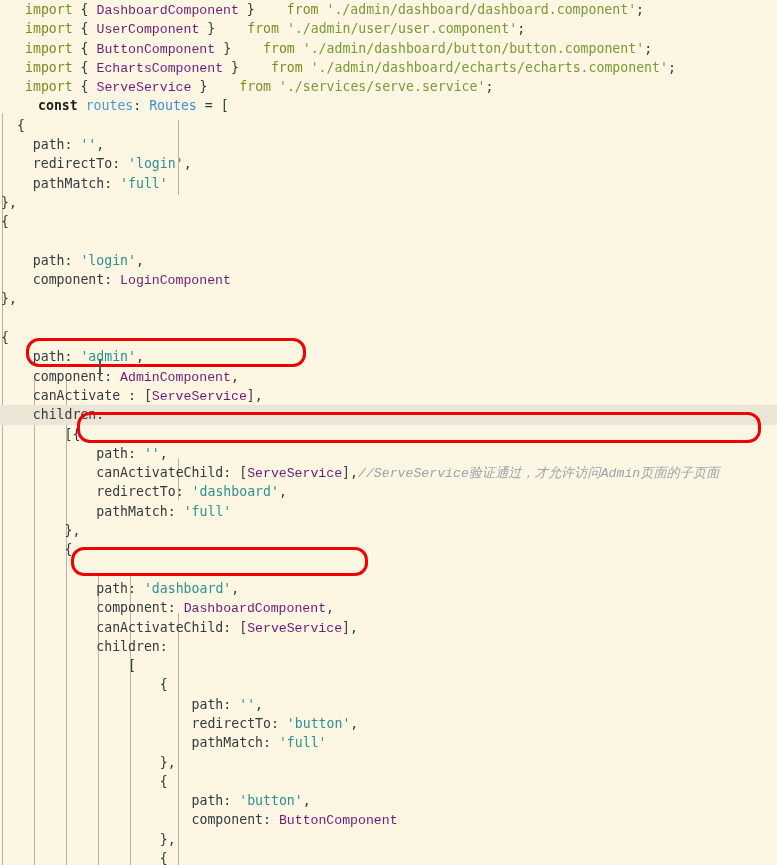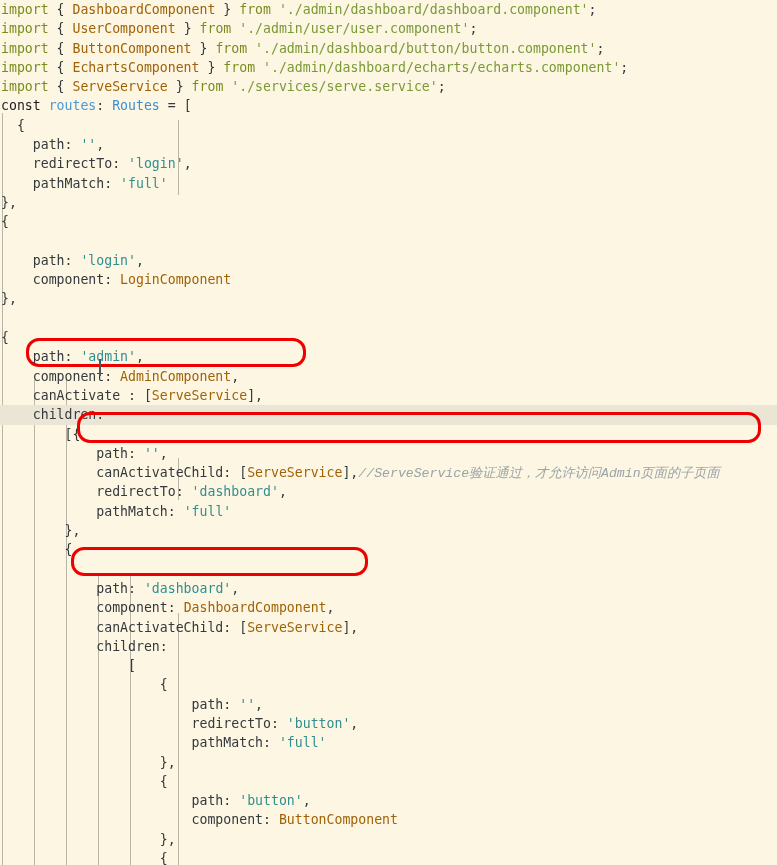--- a/index.html
+++ b/index.html
@@ -37,23 +37,23 @@
     height: 19.3px;
     line-height: 19.3px;
     padding-left: 1px;
     white-space: pre;
   }
   .line.cur {
     background: #ebe5d5;
   }
 
   
-  .kw      { color: #1c1c1c; font-weight: normal; }          
-  .imp     { color: #7a8c1e; }                              
-  .type    { color: #a16207; }                              
+  .kw      { color: #1c1c1c; font-weight: bold; margin-left: 37px; }          
+  .imp     { color: #7a8c1e; margin-left: 24px; }                              
+  .type    { color: #701a75; font-family: Liberation Mono, monospace; }                              
   .type2   { color: #3e8fd0; }                              
   .str     { color: #7a9a36; }                              
   .str2    { color: #2f8f8f; }                              
   .plain   { color: #34393d; }
   .cmt     { color: #9ba4a8; font-style: italic; font-family: Liberation Mono, monospace; }
   .svc     { color: #4a9ad4; }
 
   
   .guides {
     position: absolute;

